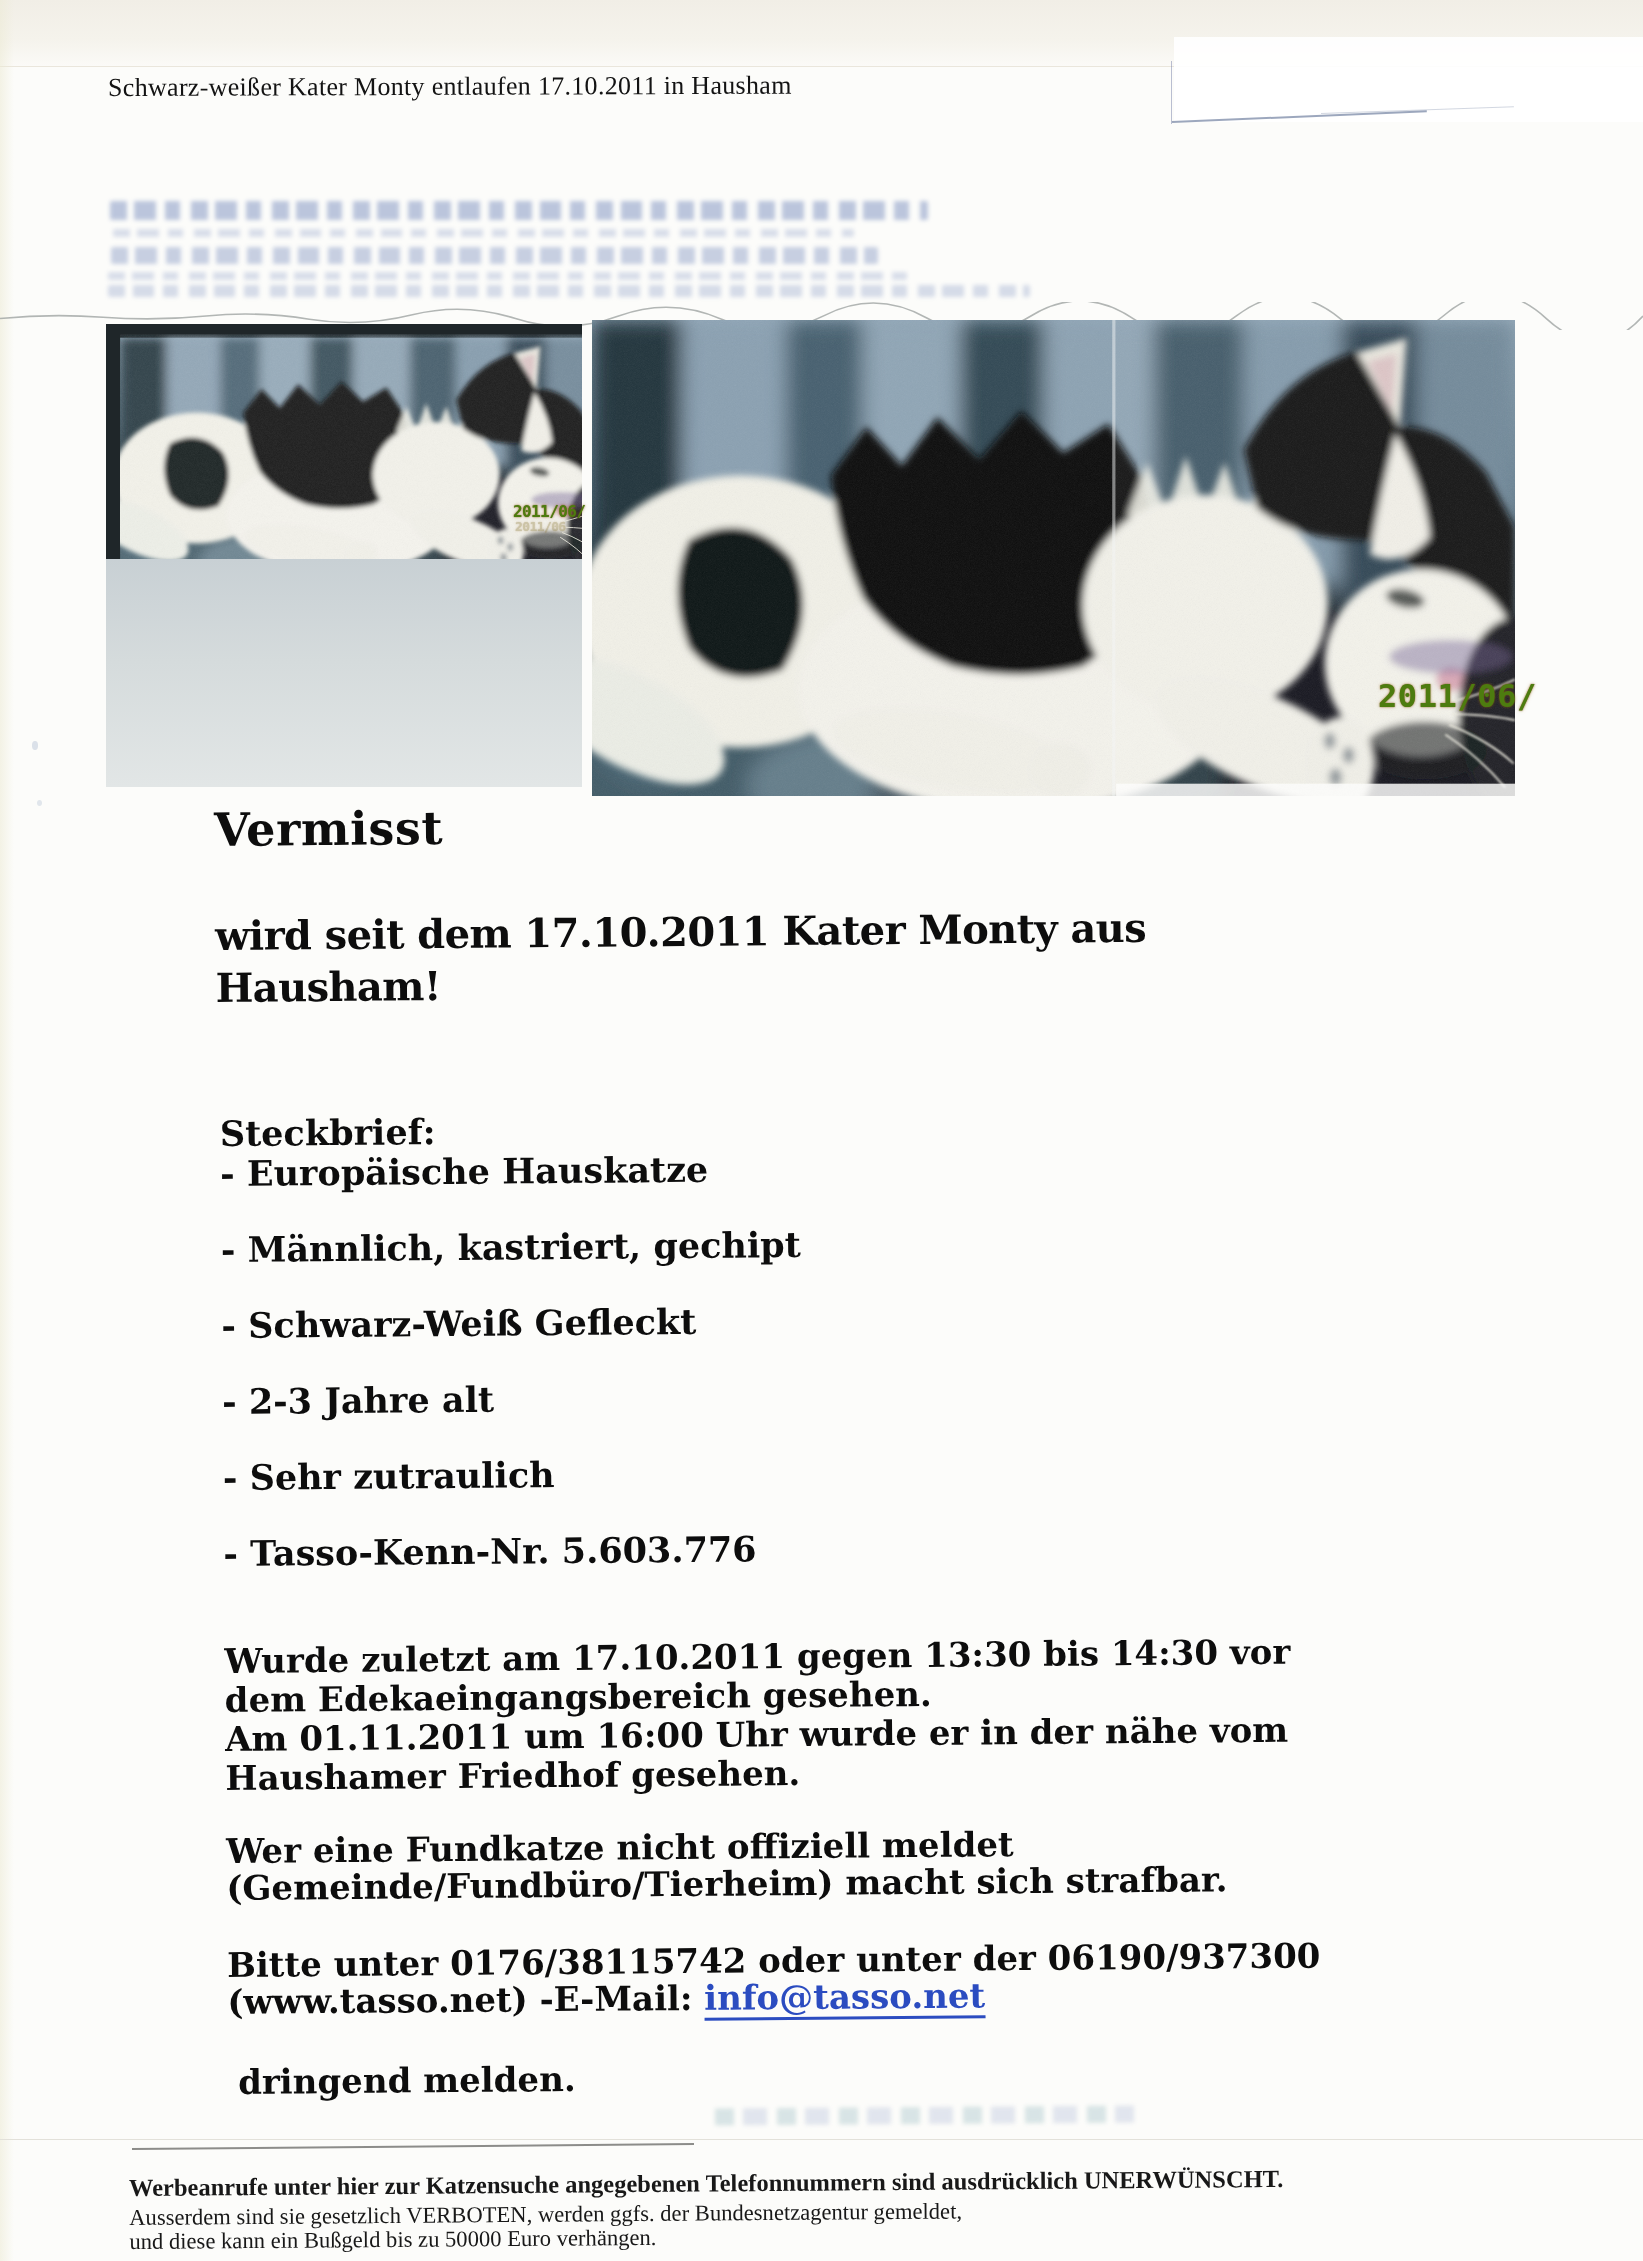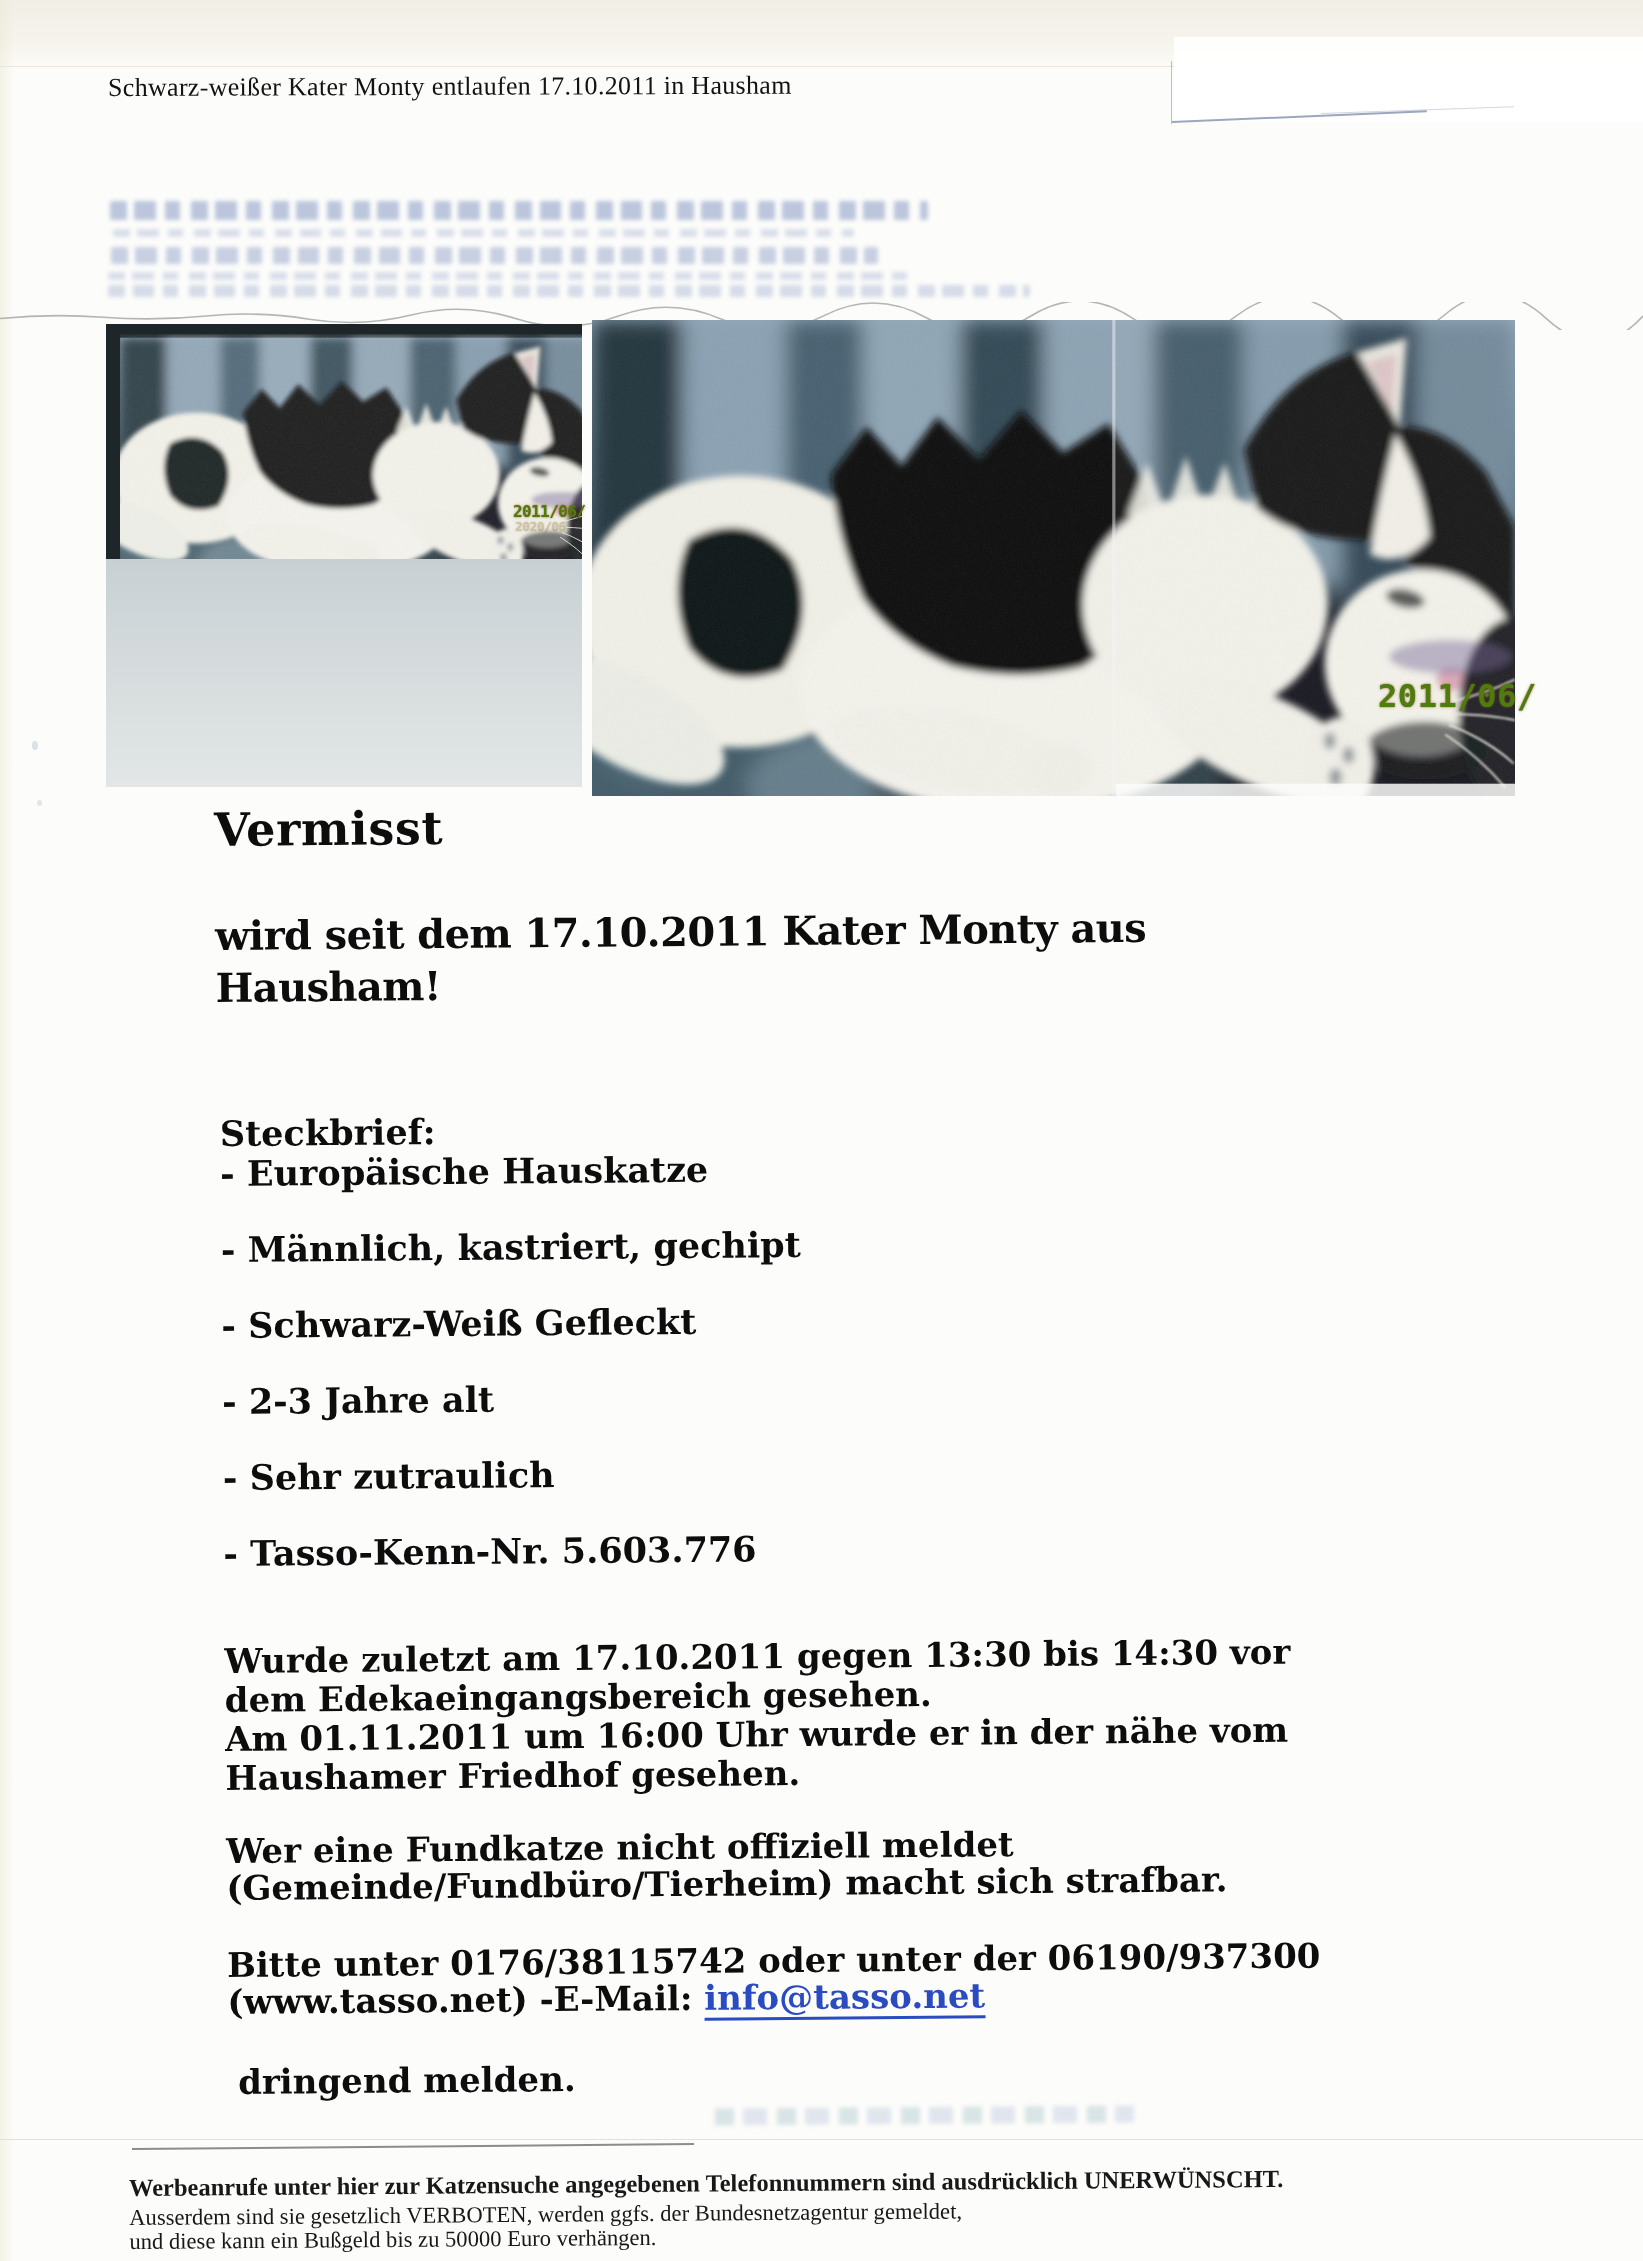--- a/index.html
+++ b/index.html
@@ -188,21 +188,21 @@
   <div class="photo photo-right">
     <svg viewBox="0 0 1430 735" preserveAspectRatio="none">
       <use href="#cat-scene"></use>
       <rect x="806" y="0" width="5" height="735" fill="#f4f6f6" opacity=".5"></rect>
       <rect x="811" y="0" width="619" height="735" fill="#ffffff" opacity=".05"></rect>
       <rect x="812" y="716" width="618" height="19" fill="#fbfbfa" opacity=".85"></rect>
     </svg>
   </div>
 
   <div class="ts ts-left">2011/06/</div>
-  <div class="ts ts-left-ghost">2020/06</div>
+  <div class="ts ts-left-ghost">2011/06</div>
   <div class="ts ts-right">2011/06/</div>
 
   <div class="abs poster">
     <div class="t title">Vermisst</div>
     <div class="t subtitle">
       <span class="blk">wird seit dem 17.10.2011 Kater Monty aus</span>
       <span class="blk">Hausham!</span>
     </div>
     <div class="t profile-heading">Steckbrief:</div>
     <ul class="profile-list">

